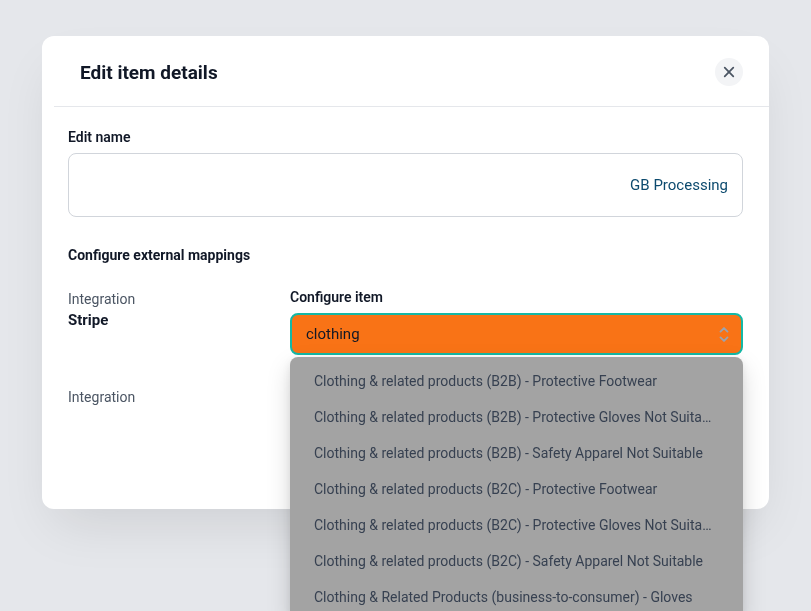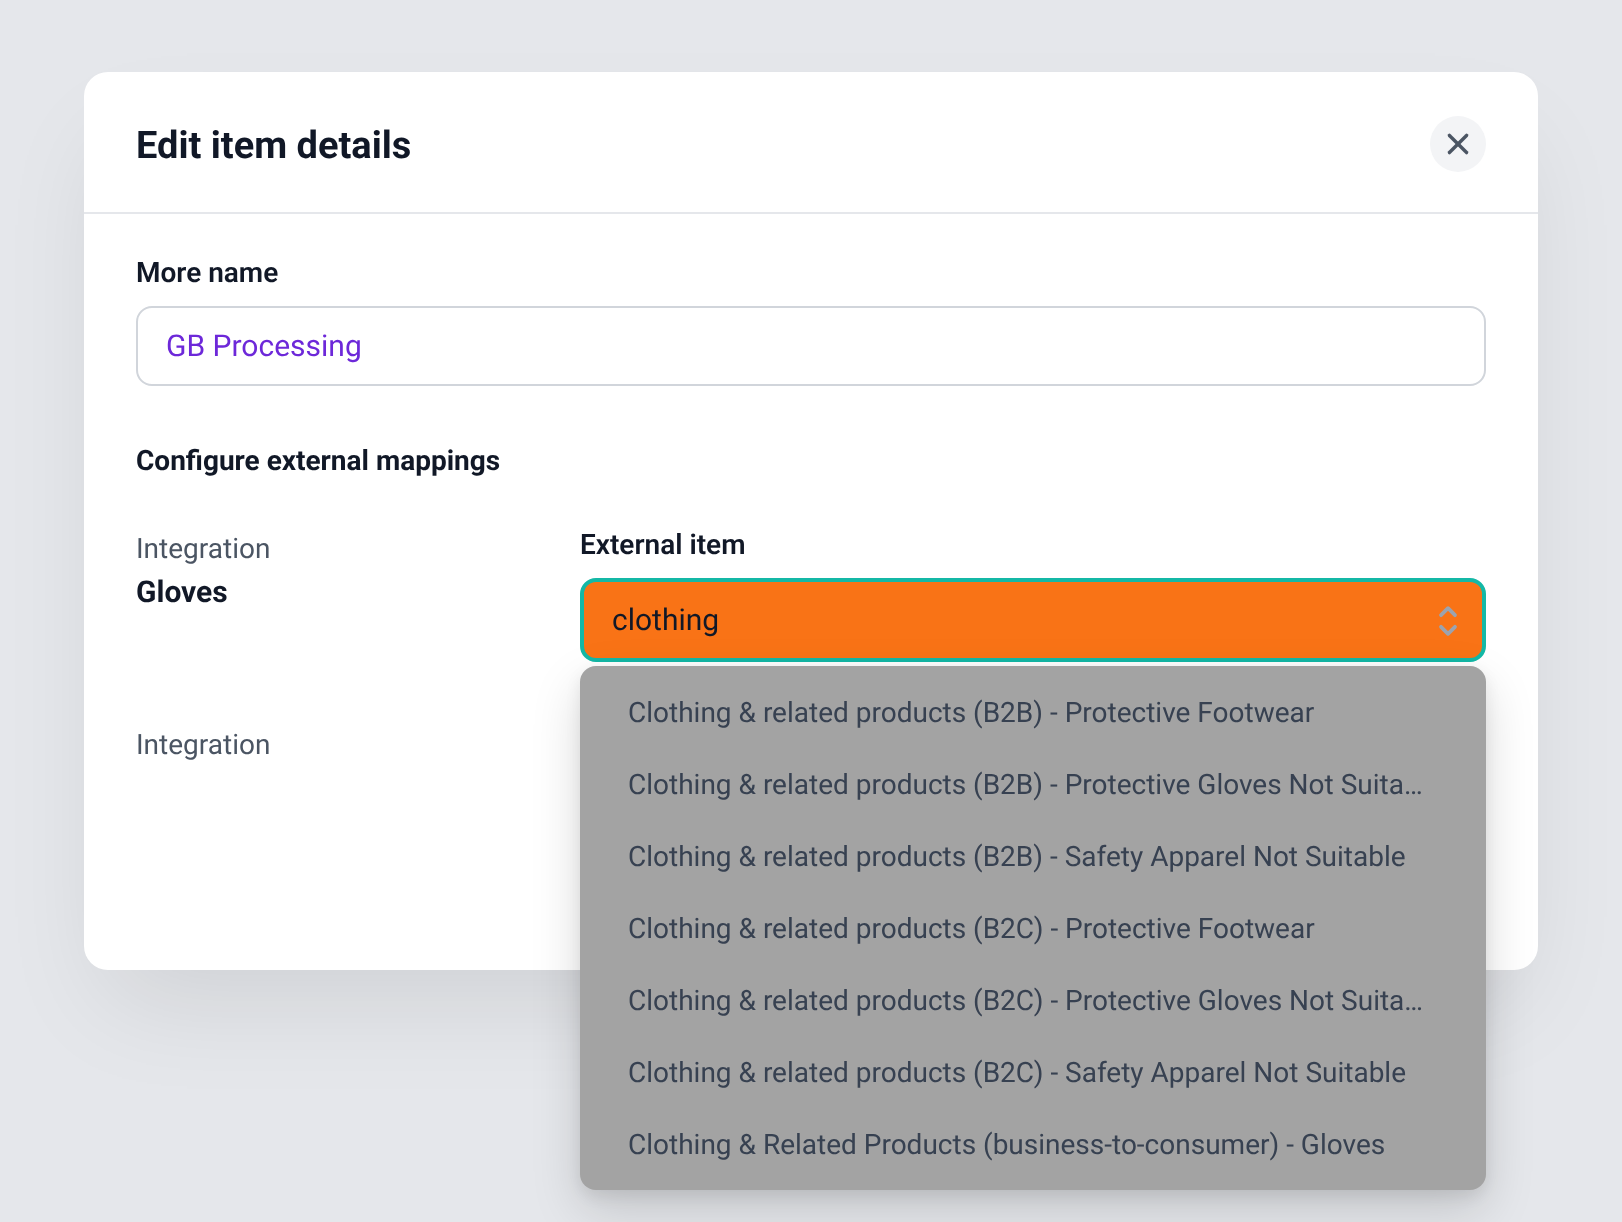--- a/index.html
+++ b/index.html
@@ -20,20 +20,21 @@
       border-radius: 12px;
       box-shadow: 0 25px 50px -12px rgba(0,0,0,0.1);
       width: 100%;
     }
     .modal-header {
       display: flex;
       justify-content: space-between;
       align-items: center;
       padding: 22px 26px 20px 26px;
       border-bottom: 1px solid #e5e7eb;
+      margin-left: 12px;
     }
     .modal-title {
       font-size: 19px;
       font-weight: 700;
       color: #111827;
     }
     .close-btn {
       width: 28px;
       height: 28px;
       border-radius: 50%;
@@ -54,26 +55,27 @@
     }
     .field-label {
       font-size: 14px;
       font-weight: 600;
       color: #111827;
       margin-bottom: 8px;
       display: block;
     }
     .text-input {
       width: 100%;
-      padding: 10px 14px;
+      padding: 22px 14px;
       border: 1px solid #d1d5db;
       border-radius: 8px;
       font-size: 15px;
-      color: #6d28d9;
+      color: #0c4a6e;
       font-family: inherit;
+      text-align: right;
     }
     .section-title {
       font-size: 14px;
       font-weight: 700;
       color: #111827;
       margin-top: 30px;
       margin-bottom: 26px;
     }
     .mapping-row {
       display: flex;
@@ -170,32 +172,32 @@
     <h2 class="modal-title">Edit item details</h2>
     <button class="close-btn">
       <svg viewBox="0 0 14 14" fill="none" stroke="currentColor" stroke-width="2" stroke-linecap="round">
         <line x1="2" y1="2" x2="12" y2="12"></line>
         <line x1="12" y1="2" x2="2" y2="12"></line>
       </svg>
     </button>
   </div>
 
   <div class="modal-body">
-    <label class="field-label">More name</label>
+    <label class="field-label">Edit name</label>
     <input type="text" class="text-input" value="GB Processing" style="">
 
     <h3 class="section-title">Configure external mappings</h3>
 
     <div class="mapping-row">
       <div class="left-col">
         <div class="sub-label">Integration</div>
-        <div class="integration-name">Gloves</div>
+        <div class="integration-name">Stripe</div>
       </div>
       <div class="right-col">
-        <label class="field-label">External item</label>
+        <label class="field-label">Configure item</label>
         <div class="combo-wrapper">
           <input type="text" class="combo-input" value="clothing" style="">
           <span class="combo-arrows">
             <svg viewBox="0 0 12 18" fill="none" stroke="currentColor" stroke-width="1.6" stroke-linecap="round" stroke-linejoin="round">
               <polyline points="3 6.5 6 3.5 9 6.5"></polyline>
               <polyline points="3 11.5 6 14.5 9 11.5"></polyline>
             </svg>
           </span>
         </div>
         <div class="dropdown">

